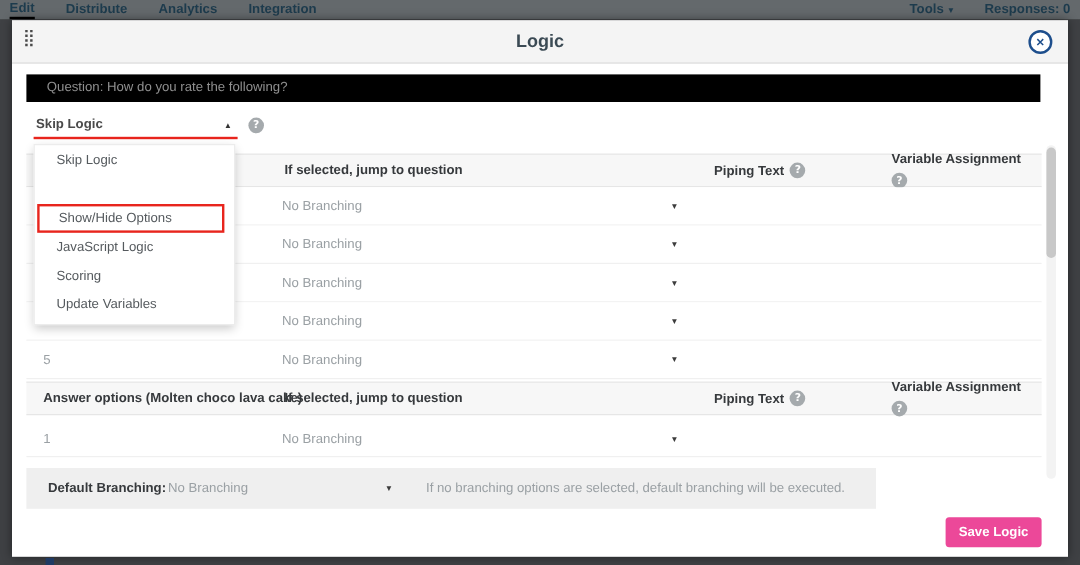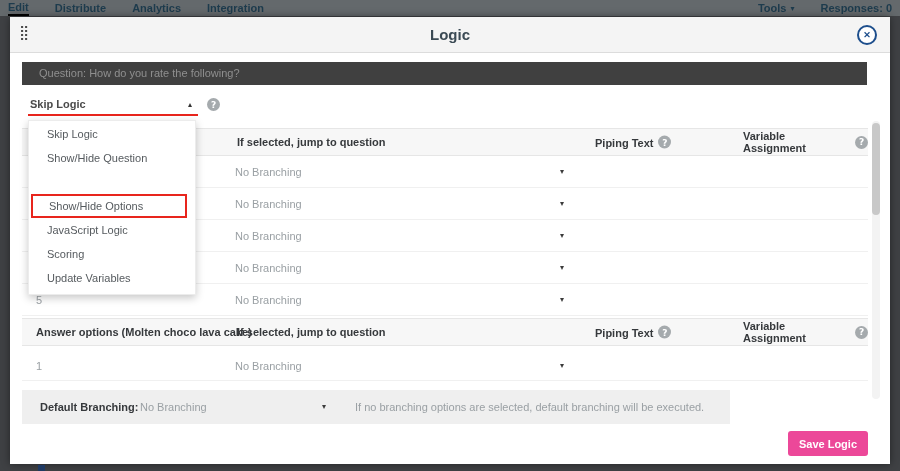--- a/index.html
+++ b/index.html
@@ -49,21 +49,21 @@
     position:absolute; right:13px; top:8px; width:20px; height:20px;
     border:2px solid #1d4e8c; border-radius:50%;
     color:#1d4e8c; font-size:9px; font-weight:bold;
     display:flex; align-items:center; justify-content:center;
     cursor:pointer; background:#fff;
   }
 
   
   .question-bar {
     position:absolute; left:12px; top:45px; width:845px; height:23px;
-    background:#404040;
+    background:#000000;
     font-size:11px; color:#8f8f8f; line-height:23px; padding-left:17px;
   }
 
   
   .logic-select {
     position:absolute; left:18px; top:79px; width:170px; height:20px;
     border-bottom:2px solid #e8251d; cursor:pointer;
     font-size:11px; color:#4a4a4a; font-weight:bold;
   }
   .logic-select .sel-label { position:absolute; left:2px; top:2px; }
@@ -79,21 +79,21 @@
 
   
   .t-sec {
     position:absolute; left:12px; width:846px;
     background:#f7f7f7; border-top:1px solid #e6e6e6; border-bottom:1px solid #e6e6e6;
     font-size:11px; font-weight:bold; color:#36393c;
   }
   .t-sec .c1 { position:absolute; left:14px; top:50%; transform:translateY(-50%); }
   .t-sec .c2 { position:absolute; left:215px; top:50%; transform:translateY(-50%); }
   .t-sec .c3 { position:absolute; left:573px; top:50%; transform:translateY(-50%); display:flex; align-items:center; gap:5px; }
-  .t-sec .c3b { position:absolute; left:721px; top:50%; transform:translateY(-50%); display:flex; align-items:center; gap:5px; }
+  .t-sec .c3b { position:absolute; left:721px; top:50%; transform:translateY(-50%); display:flex; align-items:flex-start; gap:5px;flex-direction:column; }
   .t-sec .help-icon { position:static; }
 
   .t-row {
     position:absolute; left:12px; width:846px; height:32px;
     background:#ffffff; border-bottom:1px solid #f0f0f0;
     font-size:11px; color:#9aa0a4;
   }
   .t-row .num { position:absolute; left:14px; top:10px; }
   .t-row .branch-val { position:absolute; left:213px; top:10px; cursor:pointer; }
   .t-row .caret-down {
@@ -247,21 +247,20 @@
     <span class="lbl">Default Branching:</span>
     <span class="val">No Branching</span>
     <span class="caret-down icon">▾</span>
     <span class="note">If no branching options are selected, default branching will be executed.</span>
   </div>
 
   <button class="save-btn">Save Logic</button>
 
   <div class="dropdown">
     <div class="dd-item">Skip Logic</div>
-    <div class="dd-item">Show/Hide Question</div>
     <div class="dd-item hl">Show/Hide Options</div>
     <div class="dd-item">JavaScript Logic</div>
     <div class="dd-item">Scoring</div>
     <div class="dd-item">Update Variables</div>
   </div>
 
   <div class="scroll-track">
     <div class="scroll-thumb"></div>
   </div>
 

